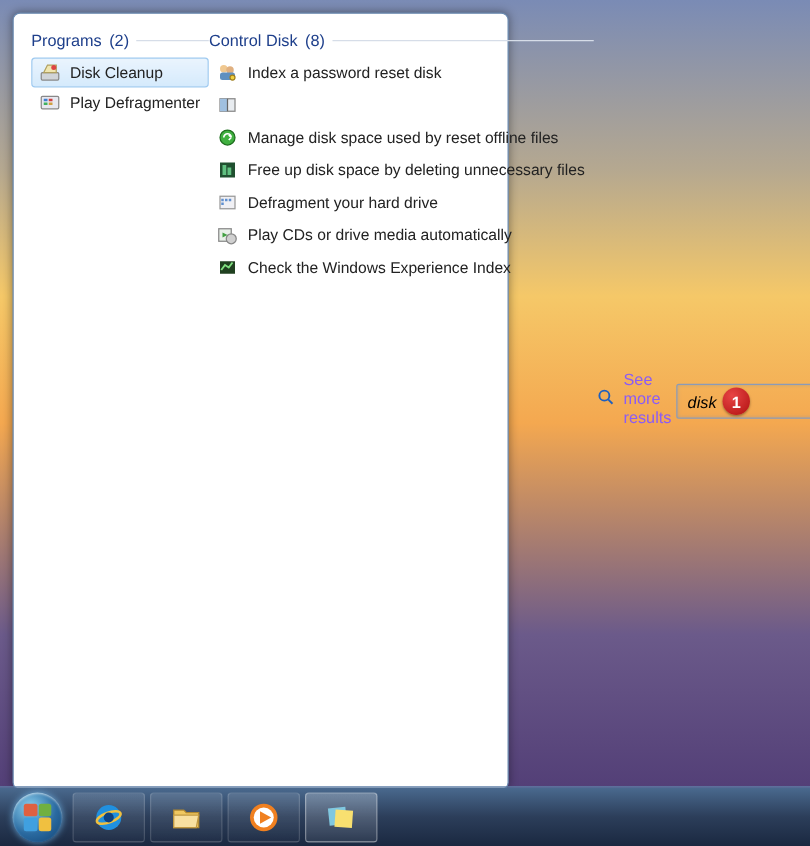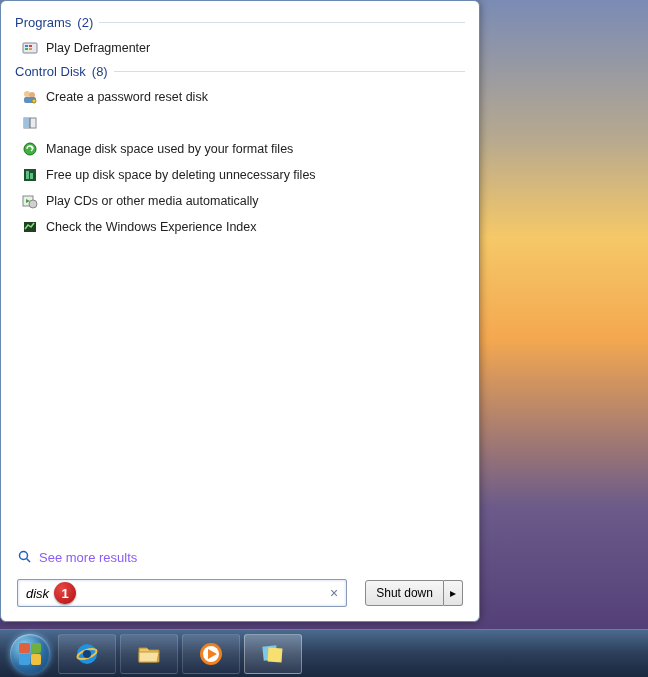--- a/index.html
+++ b/index.html
@@ -10,26 +10,26 @@
     width: 648px;
     height: 677px;
     overflow: hidden;
     position: relative;
   }
   .start-menu {
     background: #fff;
     border: 1px solid #6a89b0;
     border-radius: 6px;
     box-shadow: 0 0 8px rgba(0,0,0,0.4);
-    width: 480px;
+    width: 397px;
     height: 622px;
-    margin: 0;
+    margin: 10px;
     padding: 10px 14px;
     display: flex;
-    flex-direction: column;
+    flex-direction: row;
   }
   .section-header {
     color: #1e3f8b;
     font-size: 13px;
     display: flex;
     align-items: center;
     gap: 6px;
     margin: 4px 0 6px 0;
   }
   .section-header .line {
@@ -198,20 +198,33 @@
 
 <div class="start-menu">
 
   <div class="results">
     <div class="section-header">
       <span>Programs</span>
       <span>(2)</span>
       <span class="line"></span>
     </div>
 
+    <div class="item selected">
+      <span class="icon">
+        <svg width="16" height="16">
+            <rect x="1" y="8" width="14" height="6" rx="1" fill="#d0d4d8" stroke="#888"></rect>
+            <path d="M3 8 L6 2 L13 2 L13 8 Z" fill="#f0e6b0" stroke="#b0a060"></path>
+            <circle cx="11" cy="4" r="2" fill="#d44"></circle>
+          </svg>
+      </span>
+      <span>Disk Cleanup</span>
+      <div class="annot" style="right:270px;top:0px">
+          <span>2</span>
+        </div>
+    </div>
 
     <div class="item">
       <span class="icon">
         <svg width="16" height="16">
             <rect x="1" y="3" width="14" height="10" rx="1" fill="#e8e8f0" stroke="#888"></rect>
             <rect x="3" y="5" width="3" height="2" fill="#4080d0"></rect>
             <rect x="7" y="5" width="3" height="2" fill="#d04040"></rect>
             <rect x="3" y="8" width="3" height="2" fill="#40b060"></rect>
             <rect x="7" y="8" width="3" height="2" fill="#d0a040"></rect>
           </svg>
@@ -229,59 +242,71 @@
 
     <div class="item">
       <span class="icon">
           <svg width="16" height="16">
             <circle cx="5" cy="5" r="3" fill="#f0c890"></circle>
             <circle cx="10" cy="6" r="3" fill="#e0b080"></circle>
             <rect x="2" y="8" width="12" height="6" rx="2" fill="#6090c0"></rect>
             <circle cx="12" cy="12" r="2" fill="#f0d040" stroke="#a08020"></circle>
           </svg>
         </span>
-      <span>Create a password reset disk</span>
+      <span>Index a password reset disk</span>
     </div>
     <div class="item">
       <span class="icon">
           <svg width="16" height="16">
             <rect x="2" y="3" width="12" height="10" fill="#e8ecf0" stroke="#888"></rect>
             <rect x="2" y="3" width="6" height="10" fill="#a0c0e0"></rect>
             <line x1="8" y1="3" x2="8" y2="13" stroke="#666"></line>
           </svg>
         </span>
     </div>
     <div class="item">
       <span class="icon">
           <svg width="16" height="16">
             <circle cx="8" cy="8" r="6" fill="#40b040" stroke="#207020"></circle>
             <path d="M5 8 A3 3 0 0 1 11 8 M11 8 L9 6 M11 8 L9 10" stroke="#fff" fill="none" stroke-width="1.3"></path>
           </svg>
         </span>
-      <span>Manage disk space used by your format files</span>
+      <span>Manage disk space used by reset offline files</span>
     </div>
     <div class="item">
       <span class="icon">
           <svg width="16" height="16">
             <rect x="2" y="2" width="12" height="12" fill="#205030"></rect>
             <rect x="4" y="4" width="3" height="8" fill="#60c080"></rect>
             <rect x="8" y="6" width="3" height="6" fill="#60c080"></rect>
           </svg>
         </span>
       <span>Free up disk space by deleting unnecessary files</span>
     </div>
     <div class="item">
       <span class="icon">
           <svg width="16" height="16">
+            <rect x="2" y="3" width="12" height="10" fill="#f0f0f4" stroke="#999"></rect>
+            <rect x="3" y="5" width="2" height="2" fill="#6090d0"></rect>
+            <rect x="6" y="5" width="2" height="2" fill="#6090d0"></rect>
+            <rect x="9" y="5" width="2" height="2" fill="#6090d0"></rect>
+            <rect x="3" y="8" width="2" height="2" fill="#6090d0"></rect>
+          </svg>
+        </span>
+      <span>Defragment your hard drive</span>
+    </div>
+    <div class="item">
+      <span class="icon">
+          <svg width="16" height="16">
             <rect x="1" y="3" width="10" height="10" fill="#e8f0e8" stroke="#888"></rect>
             <circle cx="11" cy="11" r="4" fill="#d0d0d0" stroke="#888"></circle>
             <polygon points="4,6 4,10 8,8" fill="#40a040"></polygon>
           </svg>
         </span>
-      <span>Play CDs or other media automatically</span>
+      <span>Play CDs or drive media automatically</span>
     </div>
     <div class="item">
       <span class="icon">
           <svg width="16" height="16">
             <rect x="2" y="3" width="12" height="10" fill="#204020"></rect>
             <polyline points="3,10 6,6 9,8 12,4" stroke="#80e080" fill="none" stroke-width="1.5"></polyline>
           </svg>
         </span>
       <span>Check the Windows Experience Index</span>
     </div>

